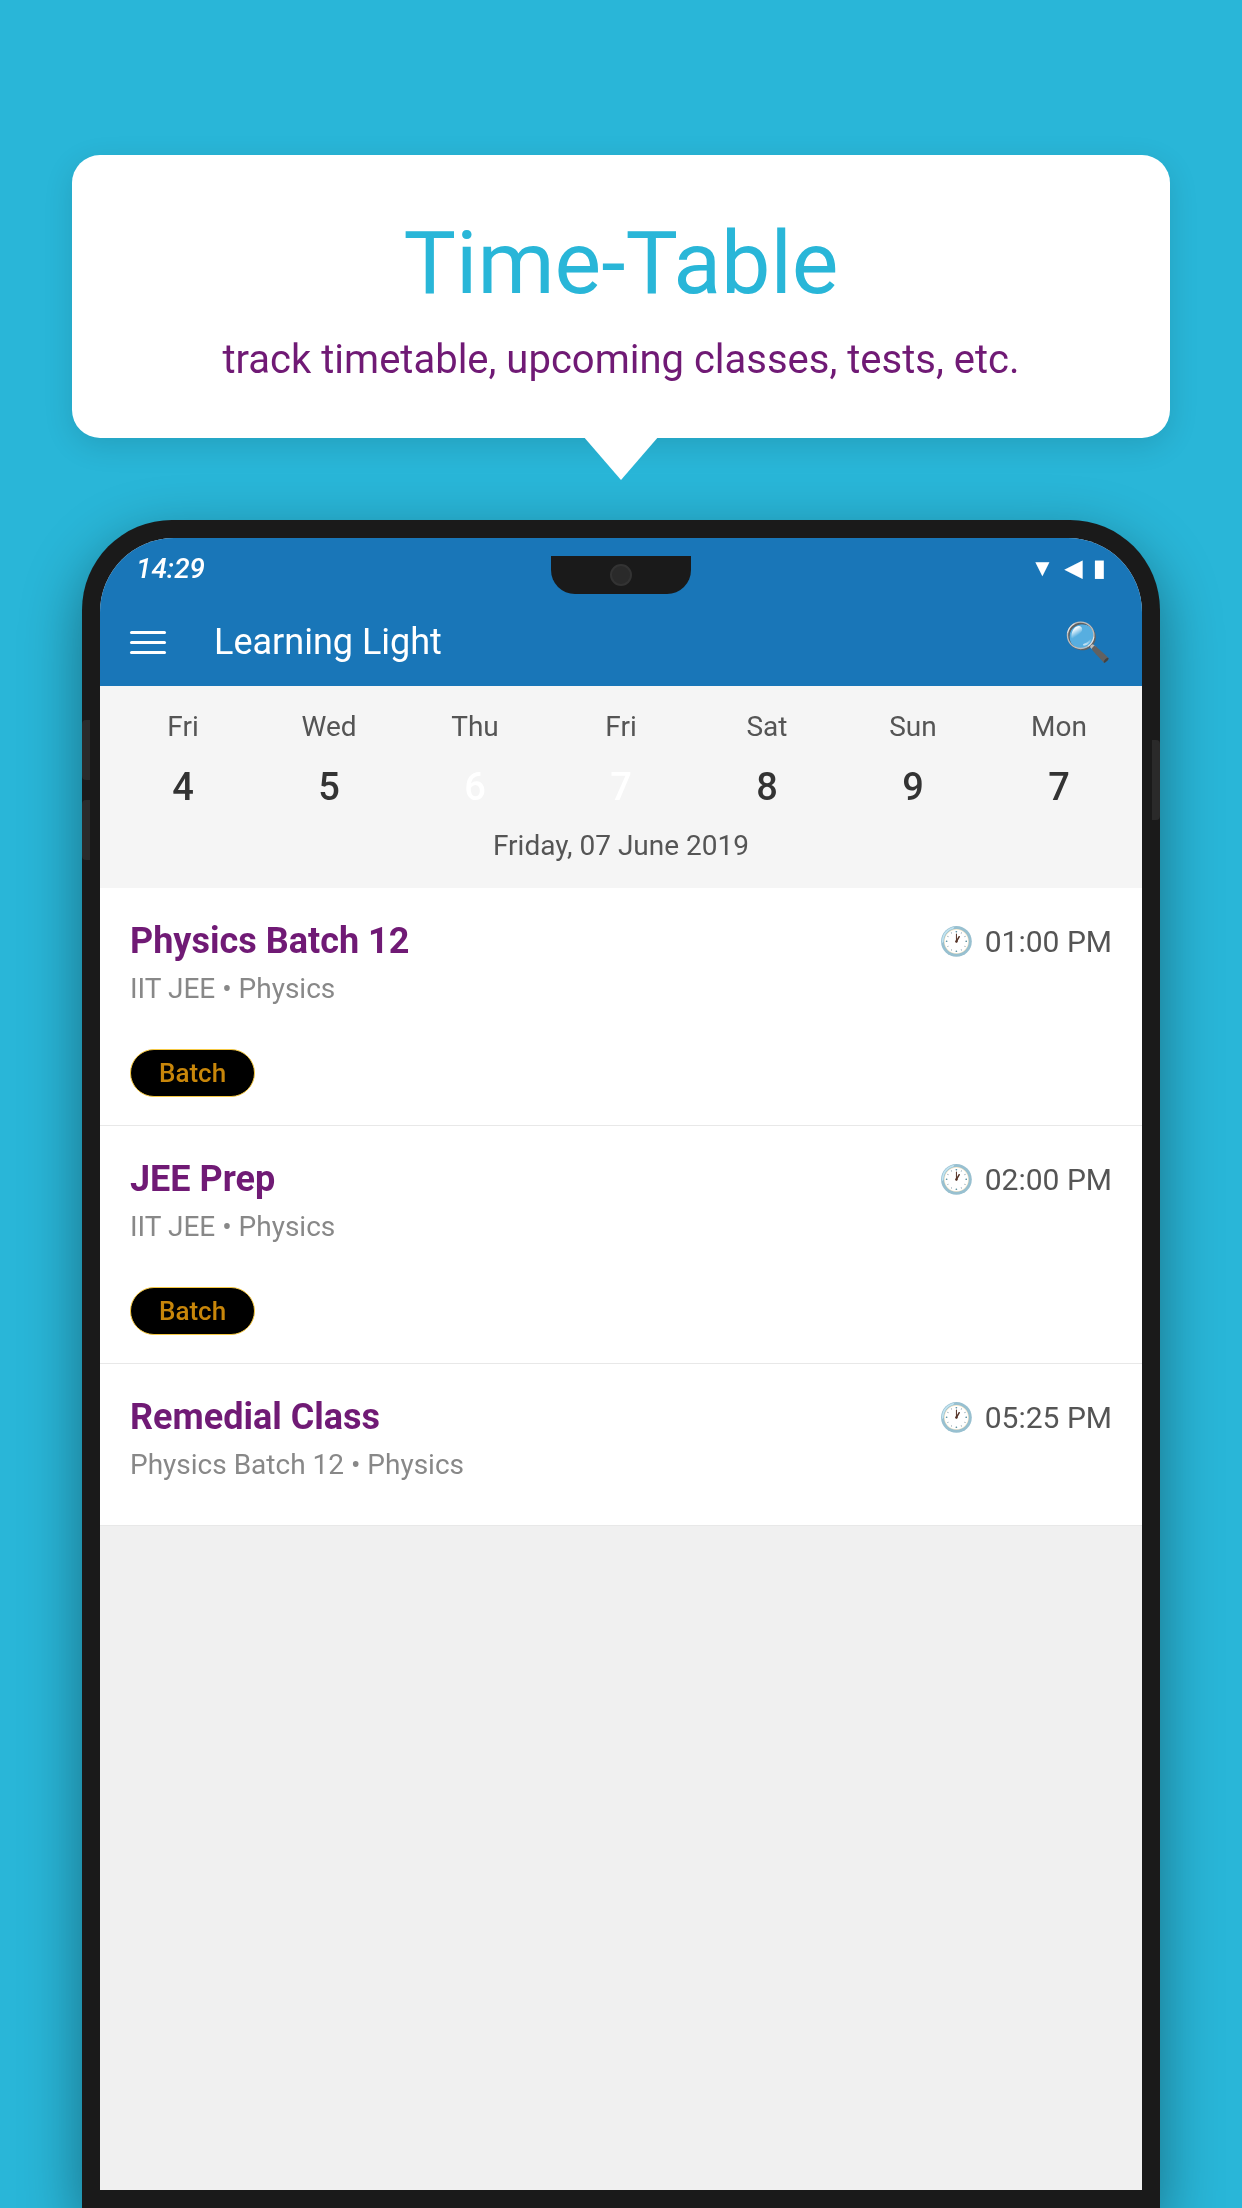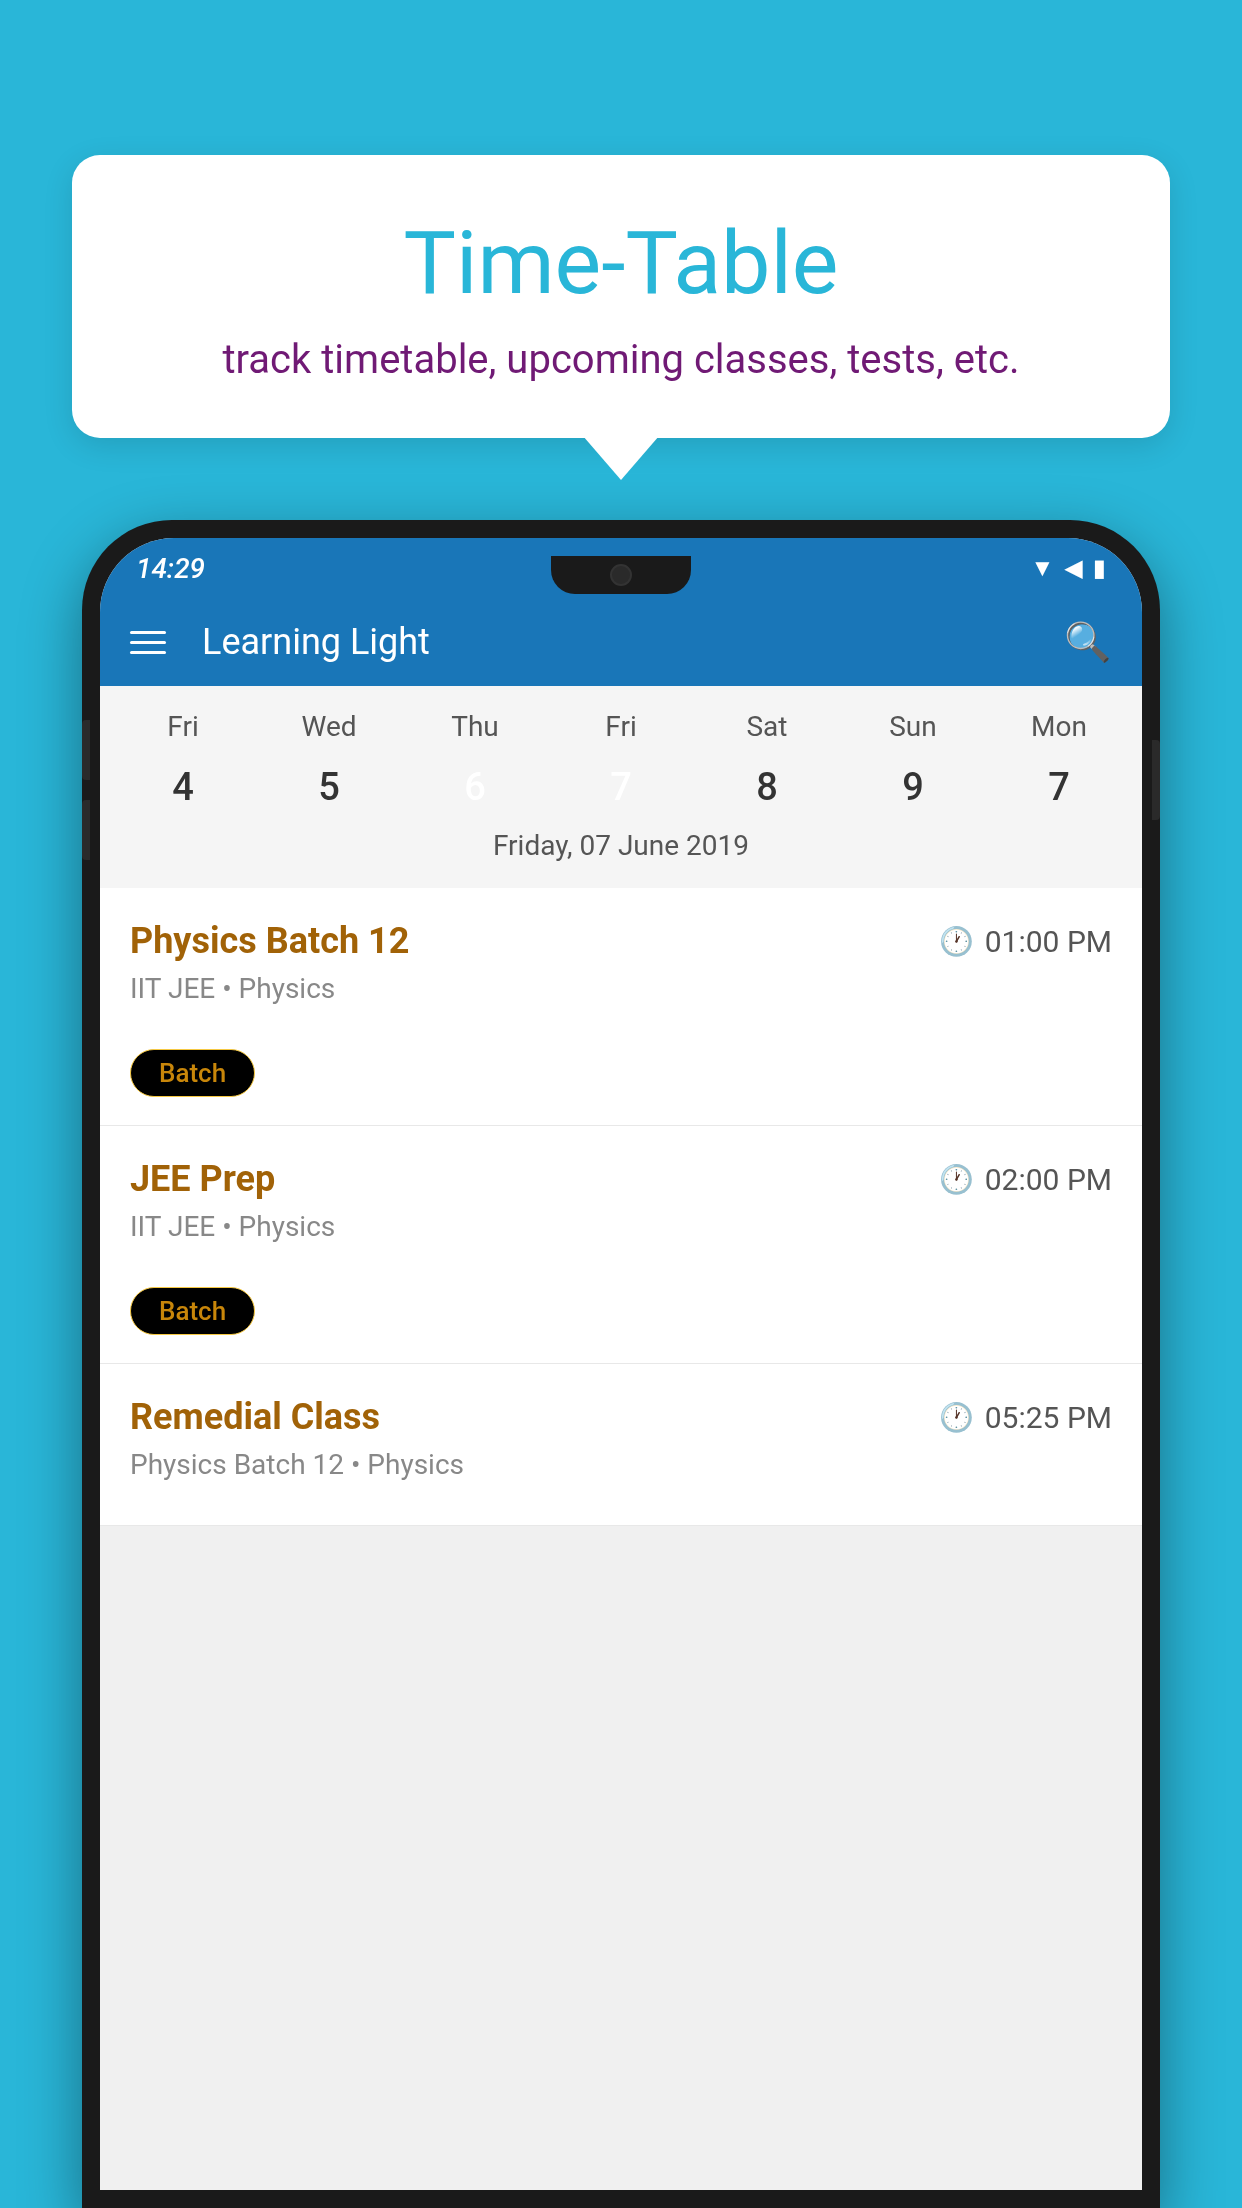--- a/index.html
+++ b/index.html
@@ -146,21 +146,21 @@
       width: 36px;
       height: 3px;
       background: white;
       border-radius: 2px;
     }
     .app-bar-title {
       color: white;
       font-size: 36px;
       font-weight: 400;
       flex: 1;
-      margin-left: 8px;
+      margin-left: 20px;
     }
     .app-bar-search {
       color: white;
       font-size: 38px;
     }
 
     
     .calendar-strip {
       background: #f5f5f5;
       padding: 18px 0 12px;
@@ -241,21 +241,21 @@
     }
     .schedule-item-header {
       display: flex;
       align-items: center;
       justify-content: space-between;
       margin-bottom: 10px;
     }
     .schedule-item-title {
       font-size: 36px;
       font-weight: 700;
-      color: #a16207;
+      color: #701a75;
     }
     .schedule-item-time {
       display: flex;
       align-items: center;
       gap: 10px;
       font-size: 30px;
       color: #555;
     }
     .clock-icon {
       font-size: 28px;

